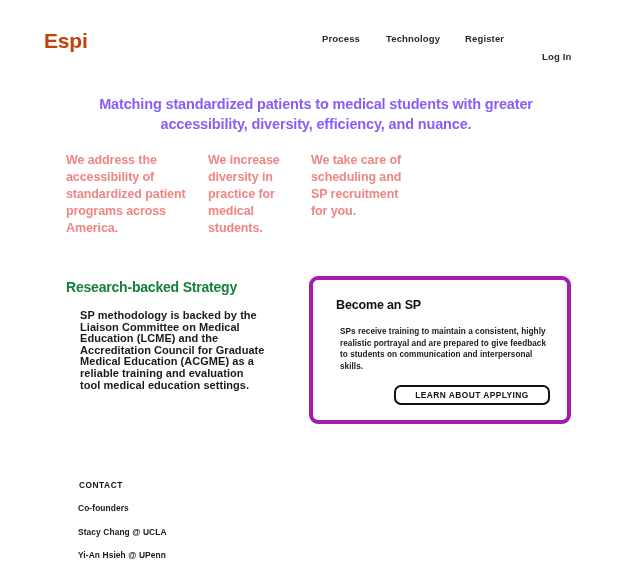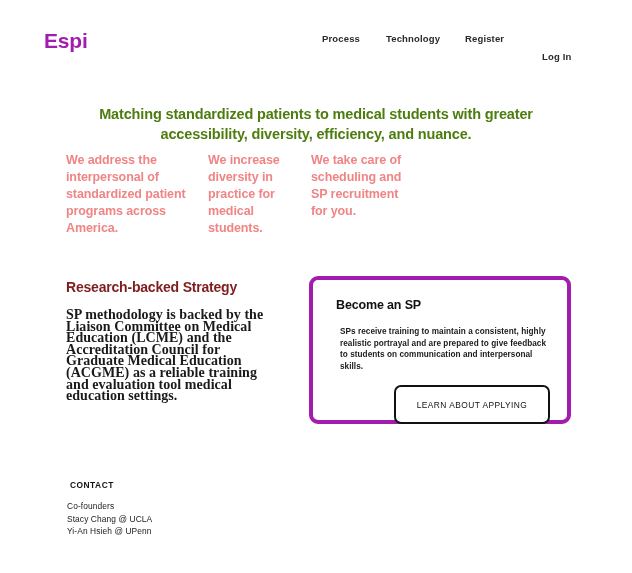--- a/index.html
+++ b/index.html
@@ -25,21 +25,21 @@
     width: 632px;
     height: 72px;
   }
   .logo {
     position: absolute;
     left: 44px;
     top: 30px;
     font-size: 21px;
     font-weight: 600;
     letter-spacing: -0.2px;
-    color: #a21caf;
+    color: #c2410c;
     line-height: 1;
   }
   .main-nav {
     position: absolute;
     left: 318px;
     top: 32px;
     width: 280px;
     height: 16px;
   }
   .nav-link {
@@ -56,28 +56,28 @@
   }
   .nav-0 { left: 4px; }
   .nav-1 { left: 68px; }
   .nav-2 { left: 147px; }
   .nav-3 { left: 224px; margin-top: 18px; }
 
   
   .headline {
     position: absolute;
     left: 56px;
-    top: 94px;
+    top: 84px;
     width: 520px;
     text-align: center;
     font-size: 14.5px;
     font-weight: 700;
     line-height: 20px;
     letter-spacing: -0.15px;
-    color: #4d7c0f;
+    color: #8b5cf6;
   }
 
   
   .features {
     position: absolute;
     left: 66px;
     top: 152px;
     width: 510px;
     height: 96px;
   }
@@ -99,32 +99,31 @@
   .strategy {
     position: absolute;
     left: 66px;
     top: 278px;
     width: 214px;
   }
   .strategy-title {
     font-size: 14px;
     font-weight: 700;
     letter-spacing: -0.2px;
-    color: #7f1d1d;
+    color: #15803d;
     line-height: 18px;
     margin: 0 0 13px 0;
   }
   .strategy-body {
-    font-size: 14px;
+    font-size: 11px;
     font-weight: 700;
     line-height: 11.6px;
     letter-spacing: 0.05px;
     color: #1a1a1a;
-    margin: 0;
-    font-family: Liberation Serif, serif;
+    margin: 14px;
   }
 
   
   .sp-card {
     position: absolute;
     left: 309px;
     top: 276px;
     width: 262px;
     height: 148px;
     border: 4px solid #a21caf;
@@ -152,28 +151,28 @@
     line-height: 11.6px;
     letter-spacing: 0.05px;
     color: #1a1a1a;
     margin: 4px;
   }
   .sp-button {
     position: absolute;
     left: 81px;
     top: 105px;
     width: 156px;
-    height: 39px;
+    height: 20px;
     border: 2px solid #111111;
     border-radius: 7px;
     background: #ffffff;
     box-sizing: border-box;
     font-family: "Liberation Sans", sans-serif;
     font-size: 8.4px;
-    font-weight: 400;
+    font-weight: 700;
     letter-spacing: 0.45px;
     color: #111111;
     cursor: pointer;
     display: flex;
     align-items: center;
     justify-content: center;
     padding: 0;
   }
 
   
@@ -182,49 +181,49 @@
     left: 66px;
     top: 479px;
     width: 220px;
   }
   .contact-heading {
     font-size: 8.4px;
     font-weight: 700;
     letter-spacing: 0.5px;
     color: #111111;
     line-height: 12px;
-    margin: 0 0 10px 4px;
+    margin: 0 0 10px 13px;
   }
   .contact-line {
     font-size: 8.4px;
-    font-weight: 400;
+    font-weight: 700;
     letter-spacing: 0.1px;
     color: #1a1a1a;
     line-height: 11.5px;
-    margin: 1px;
+    margin: 12px;
   }
 </style>
 </head>
 <body>
 
 <header class="site-header">
   <div class="logo">Espi</div>
 
   <nav class="main-nav">
     <a class="nav-link nav-0">Process</a>
     <a class="nav-link nav-1">Technology</a>
     <a class="nav-link nav-2">Register</a>
     <a class="nav-link nav-3">Log In</a>
   </nav>
 </header>
 
 <h1 class="headline">Matching standardized patients to medical students with greater accessibility, diversity, efficiency, and nuance.</h1>
 
 <section class="features">
-  <div class="feature-col feat-0">We address the interpersonal of standardized patient programs across America.</div>
+  <div class="feature-col feat-0">We address the accessibility of standardized patient programs across America.</div>
   <div class="feature-col feat-1">We increase diversity in practice for medical students.</div>
   <div class="feature-col feat-2">We take care of scheduling and SP recruitment for you.</div>
 </section>
 
 <section class="strategy">
   <h2 class="strategy-title">Research-backed Strategy</h2>
   <p class="strategy-body">SP methodology is backed by the Liaison Committee on Medical Education (LCME) and the Accreditation Council for Graduate Medical Education (ACGME) as a reliable training and evaluation tool medical education settings.</p>
 </section>
 
 <section class="sp-card">

